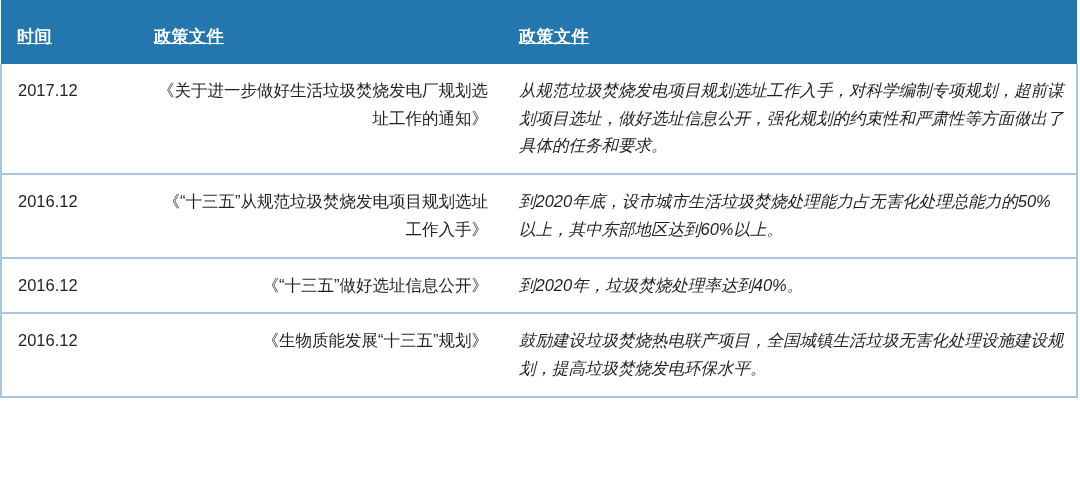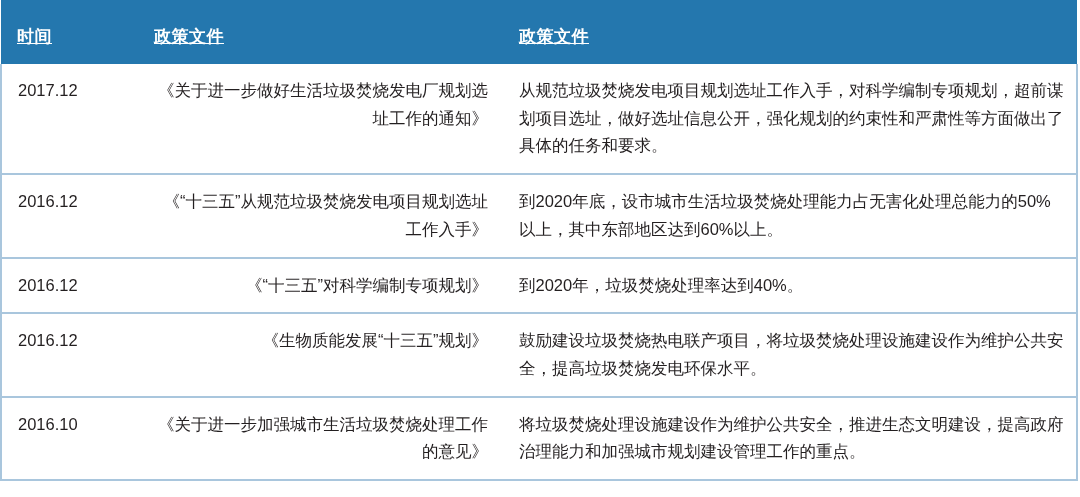--- a/index.html
+++ b/index.html
@@ -59,20 +59,21 @@
     white-space: nowrap;
     padding-left: 16px;
   }
   #policy-table tbody td.cell-doc {
     padding-left: 23px;
     padding-right: 18px;
     text-align: right;
   }
   #policy-table tbody td.cell-content {
     padding-left: 13px;
+    font-style: italic;
   }
 
   
   #policy-table tbody td.cell-date   { box-shadow: inset -0px 0 0 0 transparent; }
 
   .colw-date    { width: 130px; }
   .colw-doc     { width: 375px; }
   .colw-content { width: 571px; }
 </style>
 </head>
@@ -97,27 +98,22 @@
       <td class="cell-doc">《关于进一步做好生活垃圾焚烧发电厂规划选址工作的通知》</td>
       <td class="cell-content">从规范垃圾焚烧发电项目规划选址工作入手，对科学编制专项规划，超前谋划项目选址，做好选址信息公开，强化规划的约束性和严肃性等方面做出了具体的任务和要求。</td>
     </tr>
     <tr>
       <td class="cell-date">2016.12</td>
       <td class="cell-doc">《“十三五”从规范垃圾焚烧发电项目规划选址工作入手》</td>
       <td class="cell-content">到2020年底，设市城市生活垃圾焚烧处理能力占无害化处理总能力的50%以上，其中东部地区达到60%以上。</td>
     </tr>
     <tr>
       <td class="cell-date">2016.12</td>
-      <td class="cell-doc">《“十三五”对科学编制专项规划》</td>
+      <td class="cell-doc">《“十三五”做好选址信息公开》</td>
       <td class="cell-content">到2020年，垃圾焚烧处理率达到40%。</td>
     </tr>
     <tr>
       <td class="cell-date">2016.12</td>
       <td class="cell-doc">《生物质能发展“十三五”规划》</td>
-      <td class="cell-content">鼓励建设垃圾焚烧热电联产项目，将垃圾焚烧处理设施建设作为维护公共安全，提高垃圾焚烧发电环保水平。</td>
-    </tr>
-    <tr>
-      <td class="cell-date">2016.10</td>
-      <td class="cell-doc">《关于进一步加强城市生活垃圾焚烧处理工作的意见》</td>
-      <td class="cell-content">将垃圾焚烧处理设施建设作为维护公共安全，推进生态文明建设，提高政府治理能力和加强城市规划建设管理工作的重点。</td>
+      <td class="cell-content">鼓励建设垃圾焚烧热电联产项目，全国城镇生活垃圾无害化处理设施建设规划，提高垃圾焚烧发电环保水平。</td>
     </tr>
   </tbody>
 </table>
 
 </body></html>

